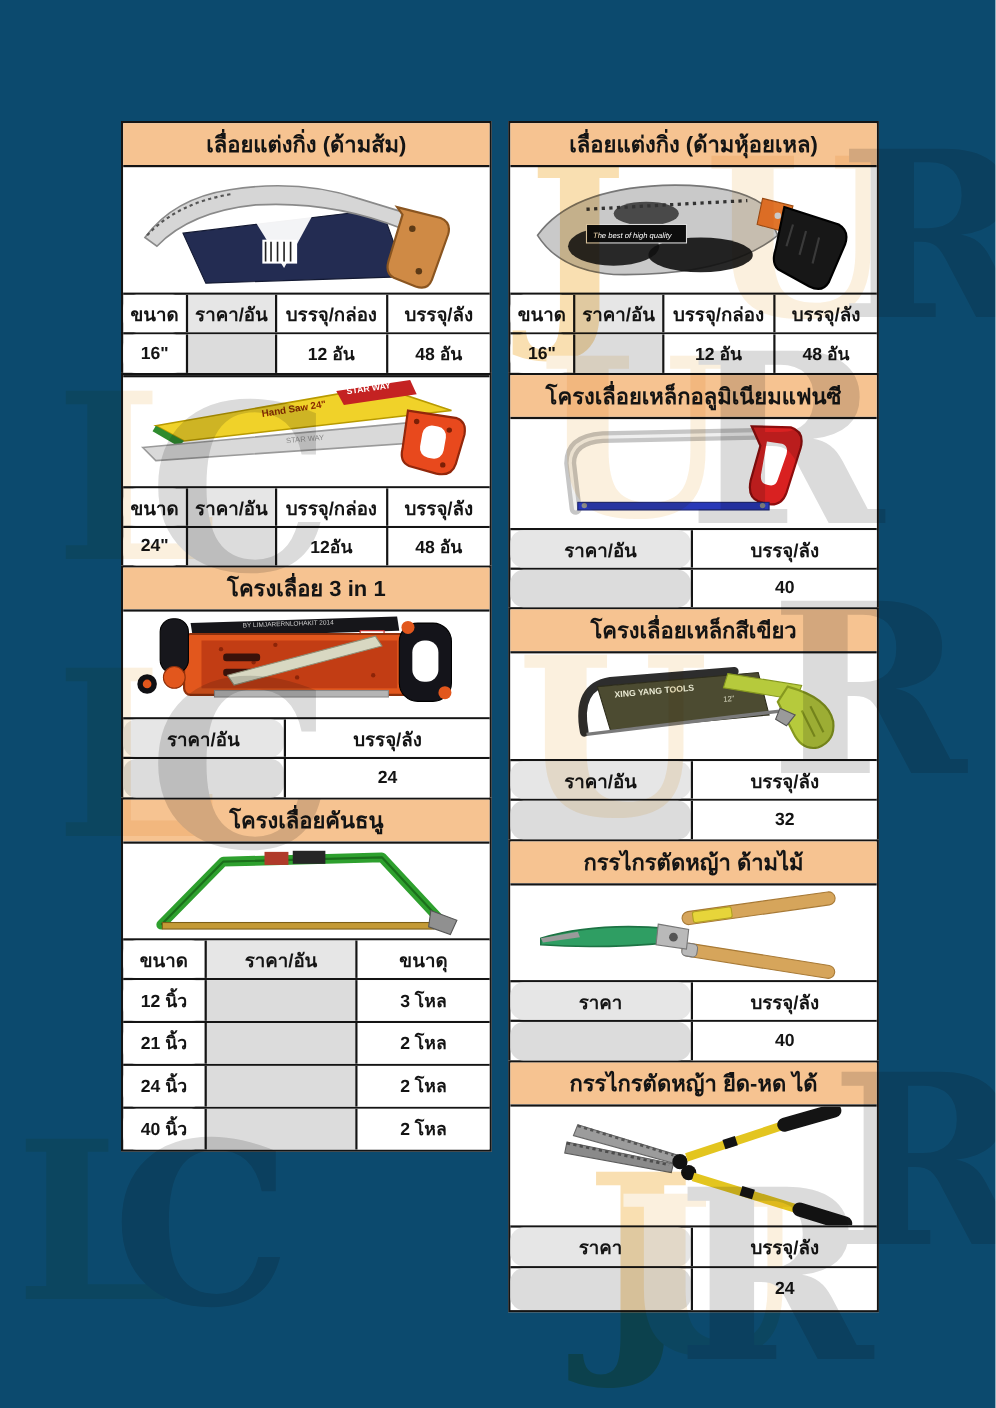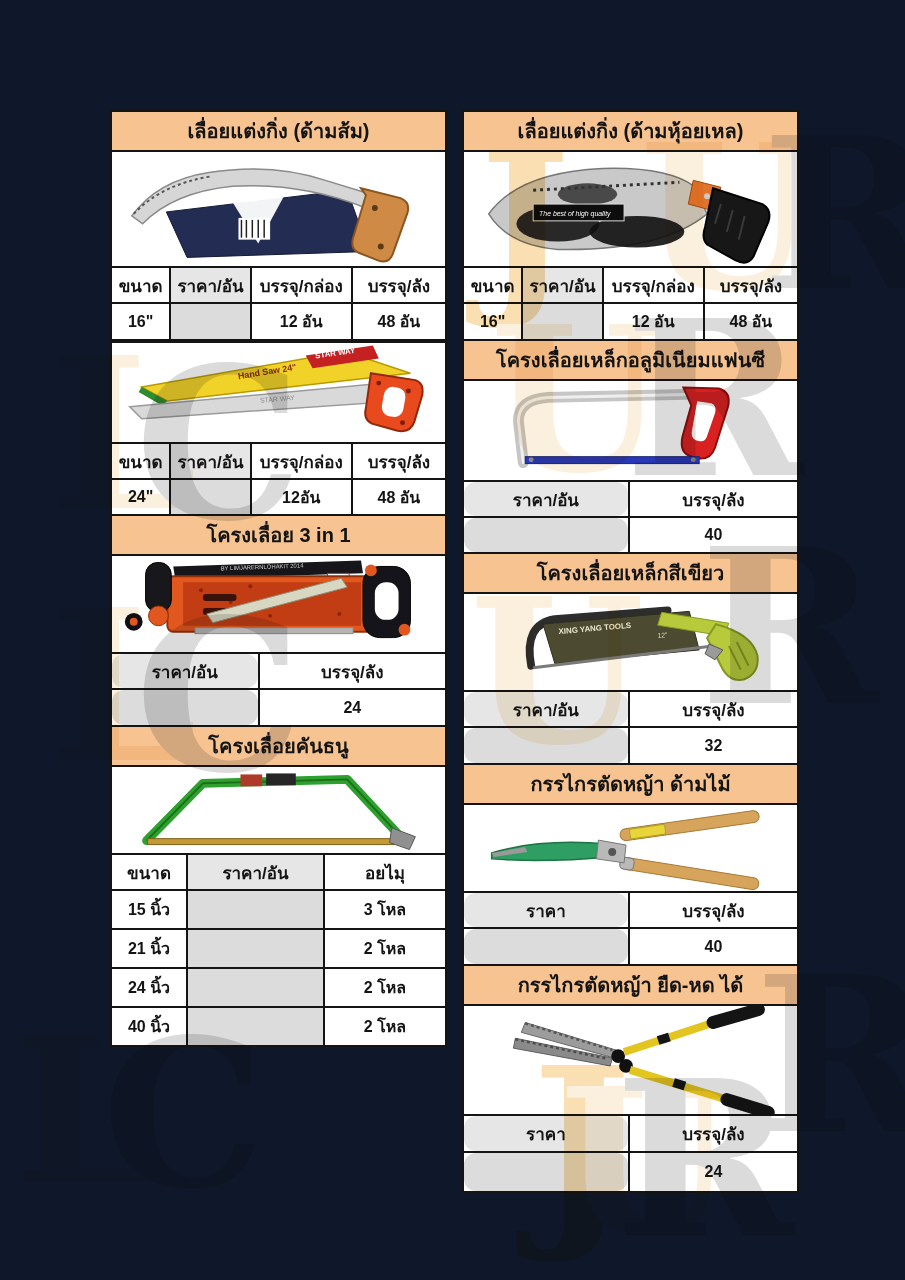--- a/index.html
+++ b/index.html
@@ -1,18 +1,18 @@
 <!DOCTYPE html>
 <html><head>
 <meta charset="utf-8">
 <style>
   html,body{margin:0;padding:0;}
   body{width:905px;height:1280px;position:relative;background:#ffffff;overflow:hidden;
        font-family:"Liberation Sans","DejaVu Sans",sans-serif;color:#141414;}
-  .page{position:absolute;inset:0;background:#0f172a;}
+  .page{position:absolute;inset:0;background:#0c4a6e;}
   .col{position:absolute;top:110px;width:337px;z-index:2;}
   .col-left{left:110px;}
   .col-right{left:462px;}
   .card{background:#fff;border:2px solid #141414;margin-top:-2px;}
   .card:first-child{margin-top:0;}
   .title{background:#F6C391;display:flex;align-items:center;justify-content:center;
          font-weight:bold;font-size:20px;height:38px;text-align:center;}
   .img{background:#fff;display:flex;align-items:center;justify-content:center;overflow:hidden;}
   .sec{border-top:2px solid #141414;}
   .r{display:flex;}
@@ -160,24 +160,24 @@
           <polyline points="35,74 92,16 238,12 292,70" fill="none" stroke="#1b6f1b" stroke-width="2" stroke-linejoin="round"></polyline>
           <rect x="130" y="7" width="22" height="12" fill="#b03a2a"></rect>
           <rect x="156" y="6" width="30" height="12" fill="#262626"></rect>
           <rect x="36" y="72" width="250" height="6" fill="#c49a36" stroke="#7d5f18"></rect>
           <polygon points="283,61 307,70 301,83 281,76" fill="#909090" stroke="#555"></polygon>
         </svg>
       </div>
       <div class="r sec h34">
         <div class="c hd w3a">ขนาด</div>
         <div class="c hd w3b gray">ราคา/อัน</div>
-        <div class="c hd w3c">อยไมุ</div>
+        <div class="c hd w3c">ขนาดุ</div>
       </div>
       <div class="r sec h37">
-        <div class="c w3a">15 นิ้ว</div>
+        <div class="c w3a">12 นิ้ว</div>
         <div class="c w3b dgray"></div>
         <div class="c w3c">3 โหล</div>
       </div>
       <div class="r sec h37">
         <div class="c w3a">21 นิ้ว</div>
         <div class="c w3b dgray"></div>
         <div class="c w3c">2 โหล</div>
       </div>
       <div class="r sec h37">
         <div class="c w3a">24 นิ้ว</div>

